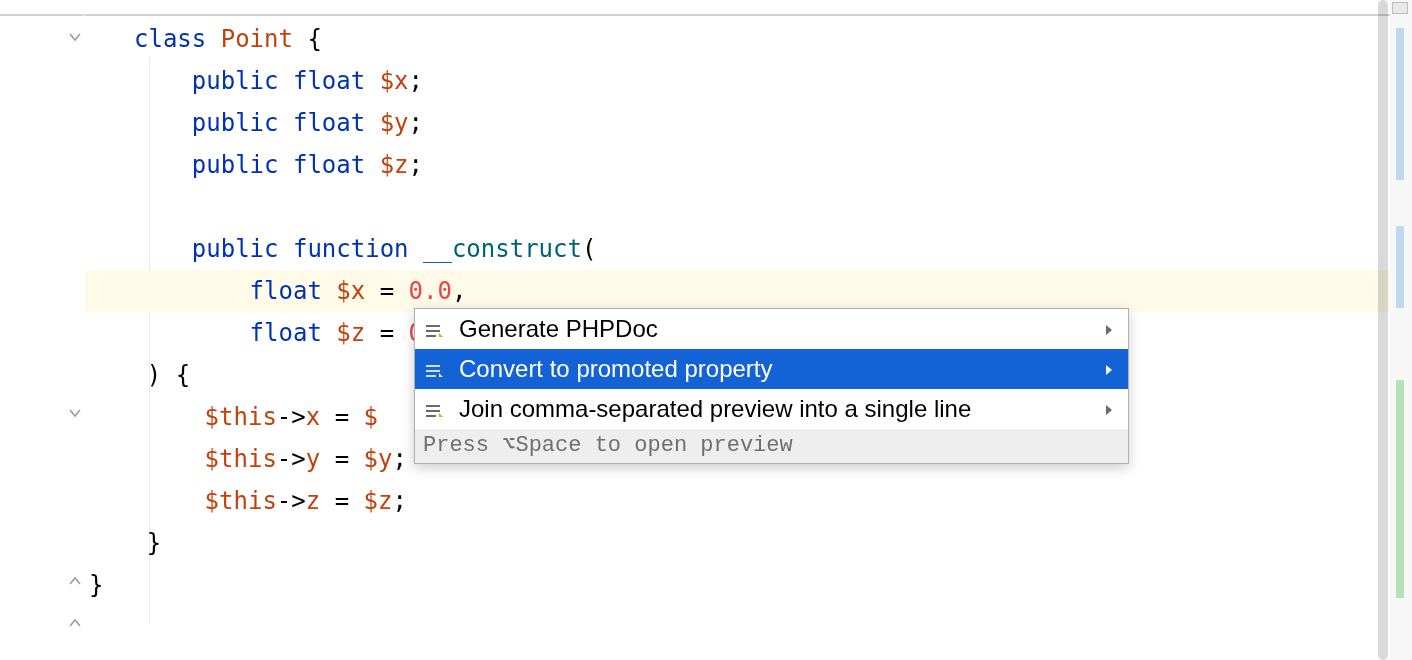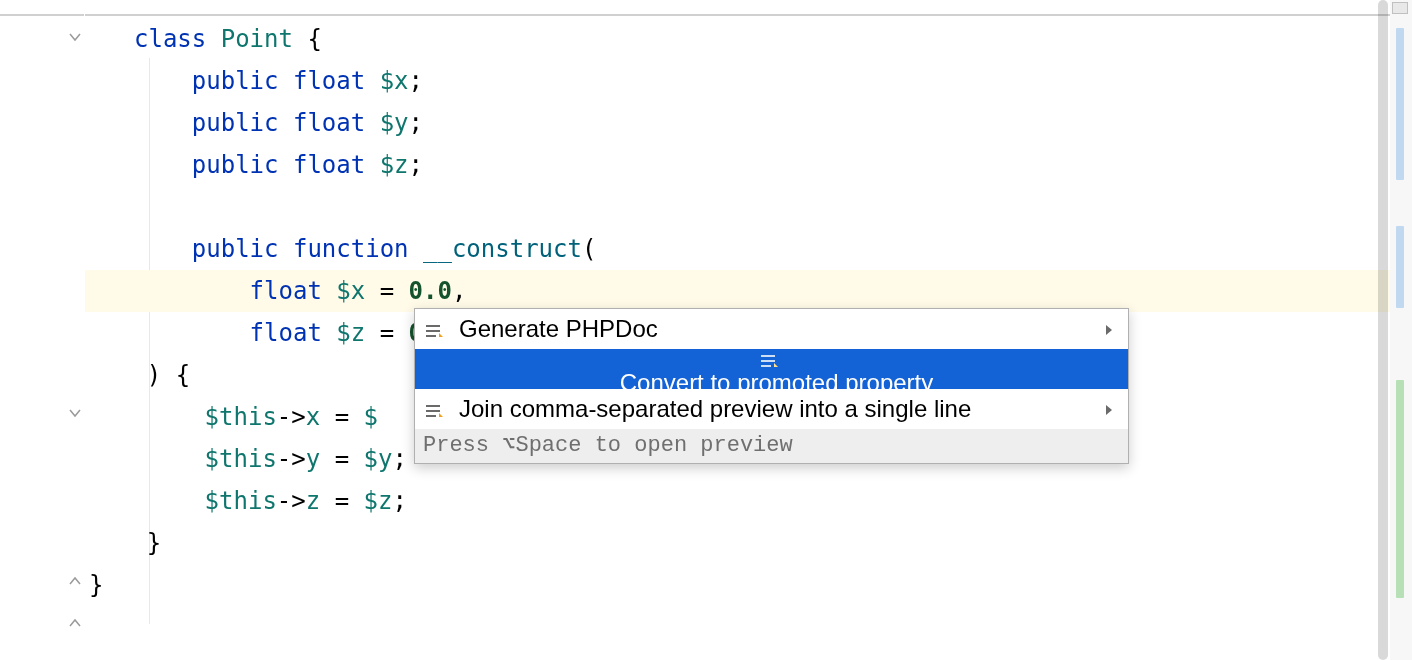--- a/index.html
+++ b/index.html
@@ -53,22 +53,22 @@
     position: absolute;
     top: 16px;
     bottom: 0;
     width: 1px;
     background: #e8e8e8;
   }
   .highlighted-line {
     background: #fffbe8;
   }
   .kw { color: #0033b3; margin-left: 45px; }
-  .ident { color: #0f766e; }
-  .num { color: #14532d; font-weight: bold; }
+  .ident { color: #c2410c; }
+  .num { color: #ef4444; }
   .punct { color: #000000; }
   .func { color: #00627a; }
   
   .fold-icon {
     position: absolute;
     left: 68px;
     width: 16px;
     height: 14px;
     cursor: pointer;
   }
@@ -98,21 +98,20 @@
     height: 40px;
     padding-left: 10px;
     font-family: -apple-system, 'Segoe UI', Arial, sans-serif;
     font-size: 24px;
     cursor: pointer;
     position: relative;
   }
   .intention-item.selected {
     background: #1463d6;
     color: #ffffff;
-    flex-direction: column;
   }
   .intention-item-icon {
     width: 28px;
     height: 20px;
     margin-right: 6px;
     flex-shrink: 0;
   }
   .intention-item-label {
     flex: 1;
   }

